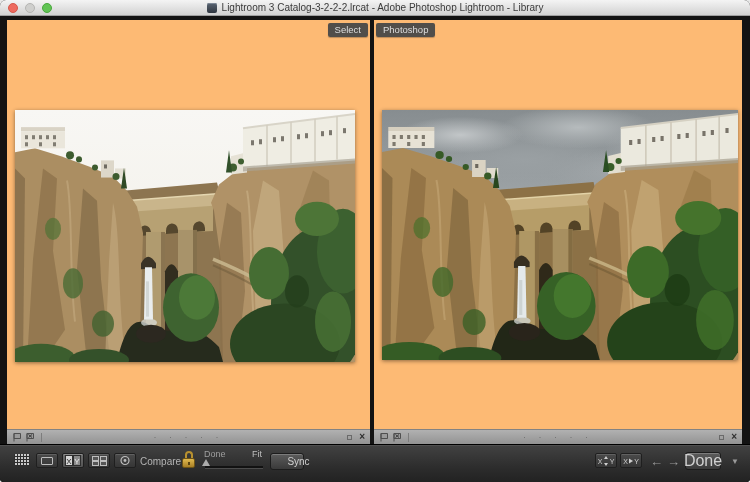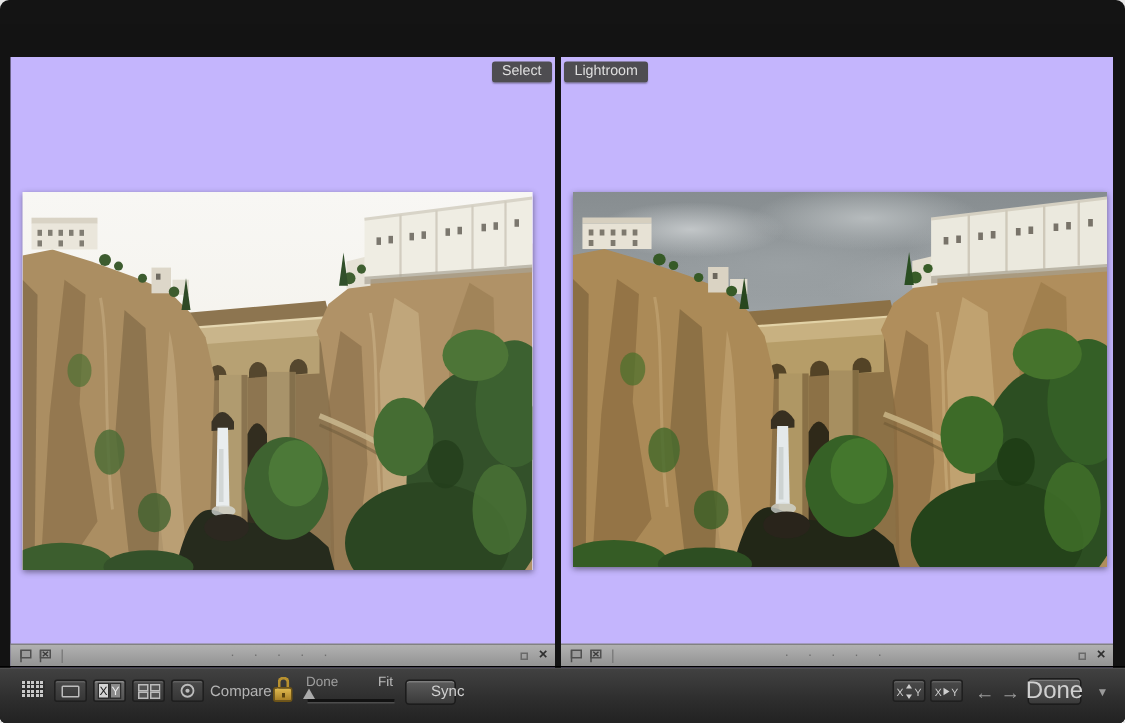--- a/index.html
+++ b/index.html
@@ -15,21 +15,21 @@
   .light{width:10px;height:10px;border-radius:50%;}
   .light.red{background:#ee6a5f;border:1px solid #d4594d;}
   .light.gray{background:#cfcfcd;border:1px solid #b4b4b2;}
   .light.green{background:#61c454;border:1px solid #4aa73e;}
   .titlewrap{display:flex;align-items:center;gap:5px;}
   .docicon{width:10px;height:10px;border-radius:2px;background:linear-gradient(#5a6572,#2f3640);box-shadow:inset 0 1px 0 #7d8896;}
   .title{font-size:10px;color:#3b3b3b;}
 
   
   .main{position:absolute;left:0;top:16px;width:750px;height:466px;background:#131313;}
-  .pane{position:absolute;top:22px;height:409px;background:#c4b5fd;}
+  .pane{position:absolute;top:4px;height:409px;background:#fdba74;}
   .pane.left{left:7px;width:363px;}
   .pane.rightp{left:374px;width:368px;}
   .badge{position:absolute;top:3px;background:rgba(72,72,72,.95);color:#dedede;font-size:9.5px;
     padding:1px 7px 2px;border-radius:2px;box-shadow:0 1px 1px rgba(0,0,0,.25);}
   .badge.br{right:2px;} .badge.bl{left:2px;}
   .photo{position:absolute;left:8px;top:90px;box-shadow:0 1px 4px rgba(0,0,0,.45);overflow:hidden;}
   .photo.selectp{width:340px;height:252px;
     background:linear-gradient(180deg,#f8f7f4,#f3f1ea 60%,#efede5);}
   .photo.candidatep{width:356px;height:250px;
     background:
@@ -178,39 +178,50 @@
     <circle cx="218" cy="57" r="4"></circle>
           <circle cx="226" cy="51" r="3"></circle>
   </g>
   <path d="M211,62 L214,40 L217,62 Z" fill="#31502a"></path>
 </g>
 </defs>
 </svg>
 
 <div class="window">
 
+  <div class="titlebar">
+    <div class="lights">
+      <span class="light red"></span>
+      <span class="light gray"></span>
+      <span class="light green"></span>
+    </div>
+    <div class="titlewrap">
+      <span class="docicon"></span>
+      <span class="title">Lightroom 3 Catalog-3-2-2-2.lrcat - Adobe Photoshop Lightroom - Library</span>
+    </div>
+  </div>
 
   <div class="main">
 
     <div class="pane left">
       <div class="photo selectp">
         <svg viewBox="0 0 340 250" preserveAspectRatio="none">
             <use href="#scene"></use>
           </svg>
       </div>
       <div class="badge br">Select</div>
     </div>
 
     <div class="pane rightp">
       <div class="photo candidatep">
         <svg viewBox="0 0 340 250" preserveAspectRatio="none">
             <use href="#scene"></use>
           </svg>
       </div>
-      <div class="badge bl">Lightroom</div>
+      <div class="badge bl">Photoshop</div>
     </div>
 
     <div class="pfooter leftf">
       <div class="fl">
         <svg width="10" height="10">
           <path d="M2,1.5 h6.5 v5 h-6.5 z" fill="#9a9a9a" stroke="#4f4f4f"></path>
           <line x1="2" y1="1.5" x2="2" y2="9.5" stroke="#4f4f4f"></line>
         </svg>
         <svg width="10" height="10">
           <path d="M2,1.5 h6.5 v5 h-6.5 z" fill="#9a9a9a" stroke="#4f4f4f"></path>

